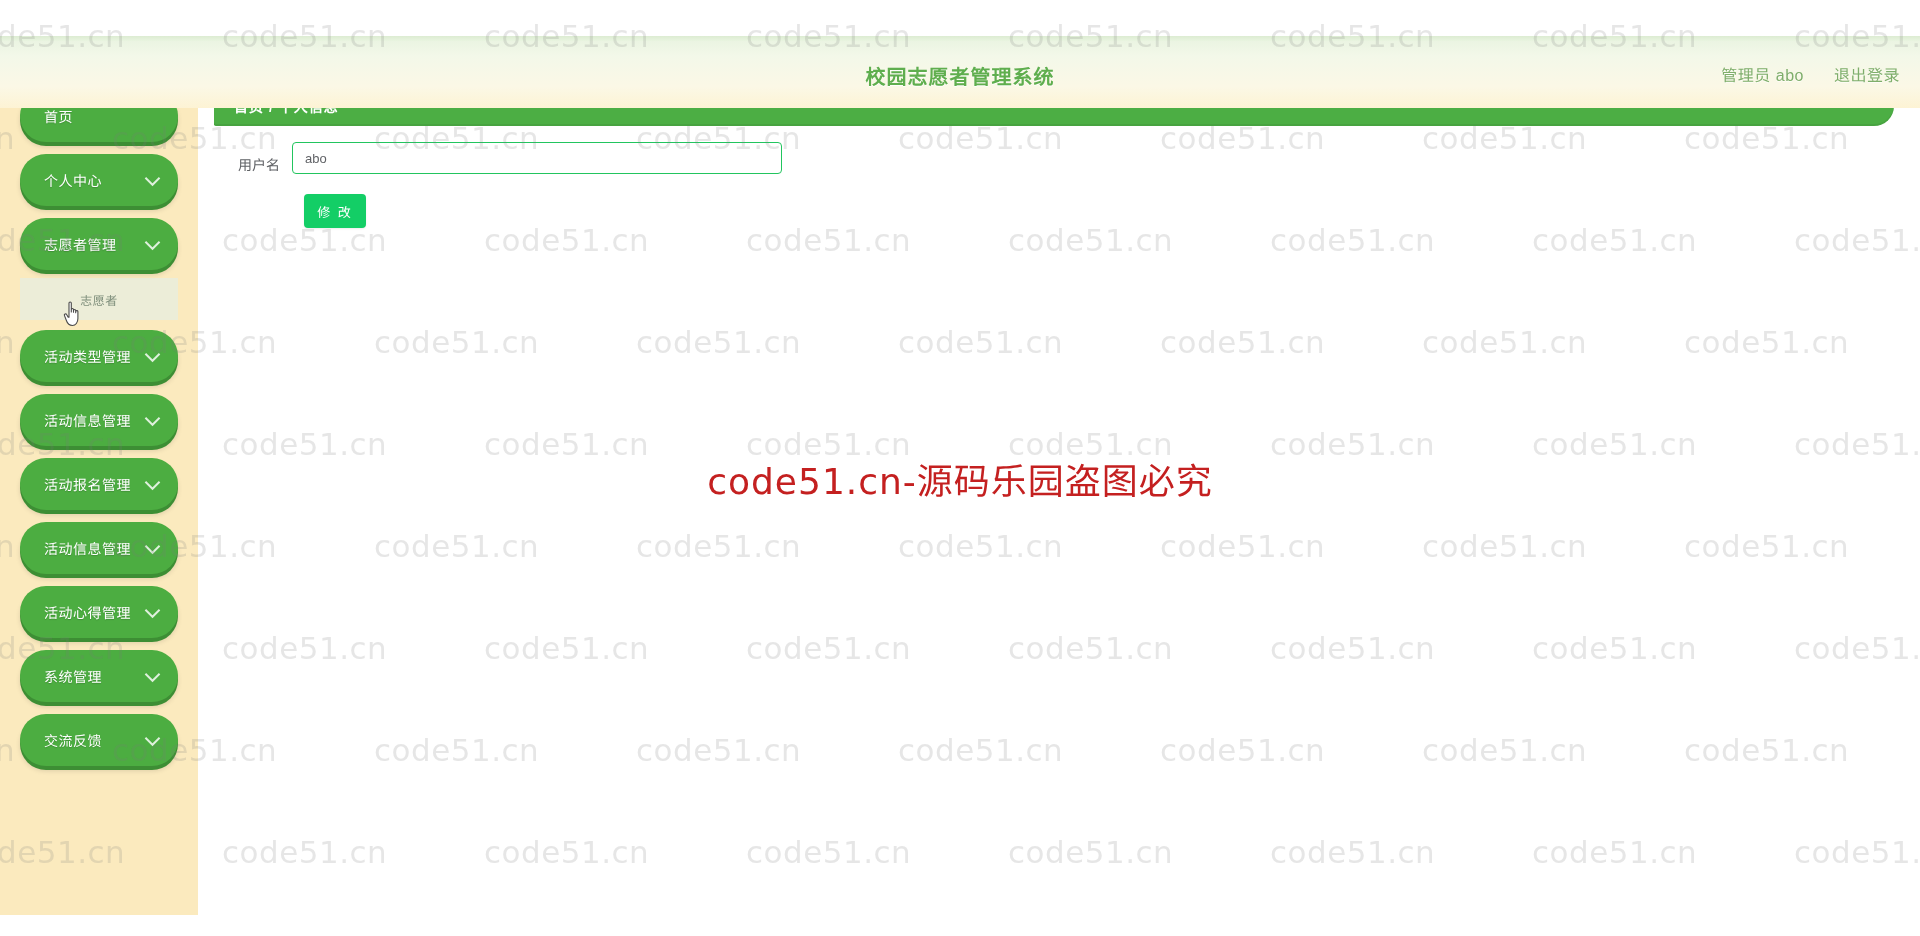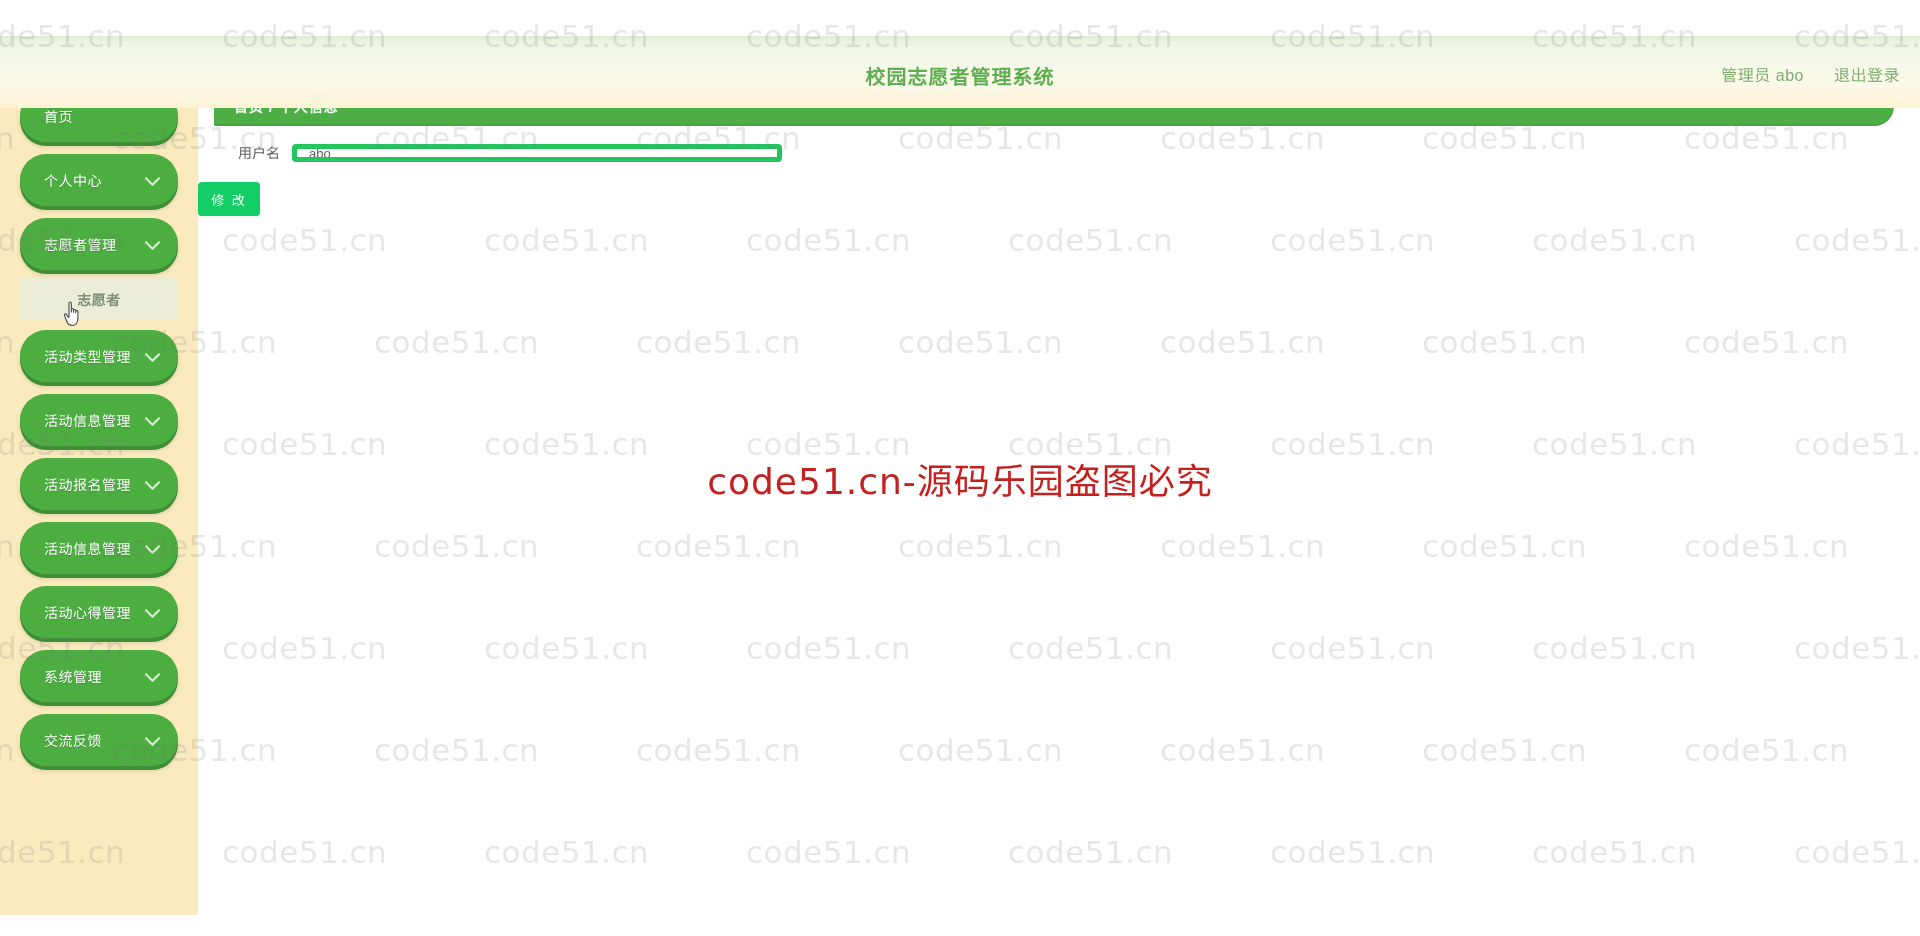--- a/index.html
+++ b/index.html
@@ -133,25 +133,24 @@
     width: 158px;
     margin: -4px auto 10px auto;
     background: rgba(230,239,226,0.72);
     padding: 6px 0;
   }
   .submenu-item {
     height: 30px;
     display: flex;
     align-items: center;
     justify-content: center;
-    font-size: 14px;
+    font-size: 12px;
     color: #7f8f7c;
     cursor: pointer;
     letter-spacing: .5px;
-    font-weight: bold;
   }
 
   
   .cursor {
     position: absolute;
     left: 62px;
     top: 300px;
     z-index: 80;
     pointer-events: none;
   }
@@ -203,31 +202,32 @@
   }
   .form-label {
     width: 76px;
     text-align: right;
     font-size: 14px;
     color: #606266;
     padding-right: 12px;
   }
   .form-input {
     width: 490px;
-    height: 18px;
-    border: 5px solid #22c55e;
+    height: 32px;
+    border: 1px solid #22c55e;
     border-radius: 4px;
     background: #fff;
     padding: 0 12px;
     font-size: 13px;
     color: #606266;
     font-family: "Liberation Sans", sans-serif;
     outline: none;
   }
   .btn-row {
+    padding-left: 106px;
     margin-top: 20px;
   }
   .btn-submit {
     width: 62px;
     height: 34px;
     background: #13ce66;
     border: none;
     border-radius: 4px;
     color: #ffffff;
     font-size: 13px;

